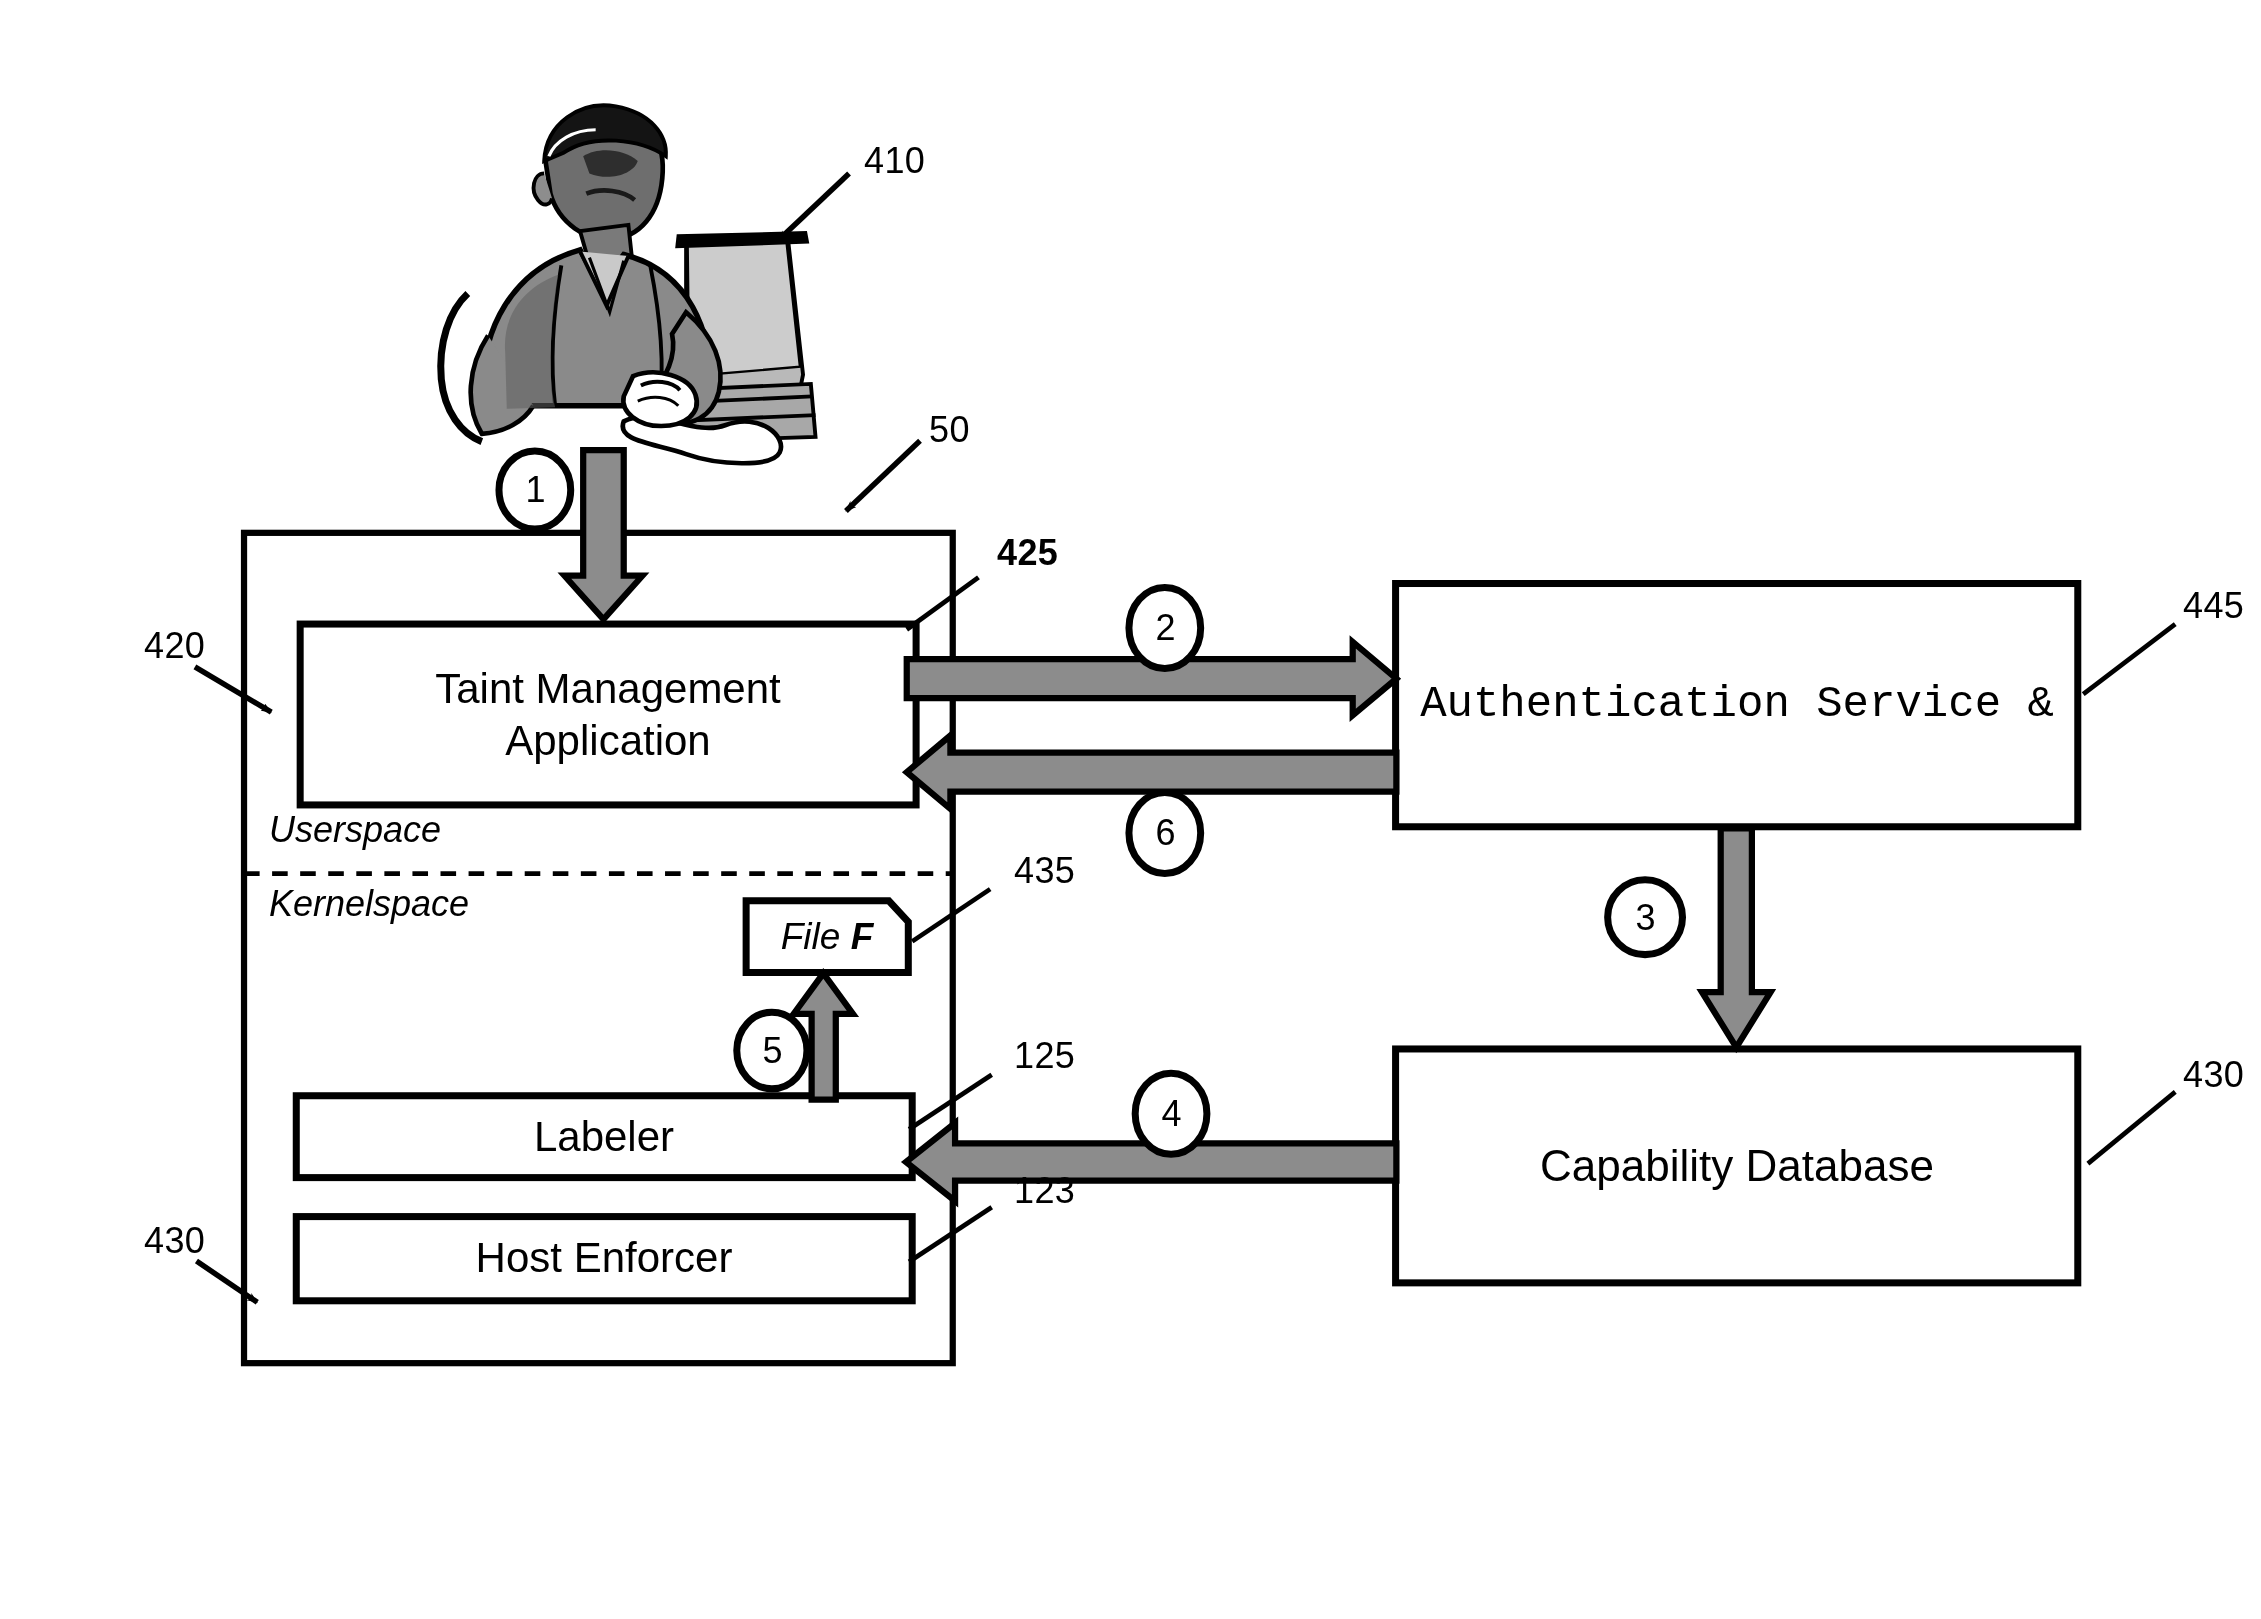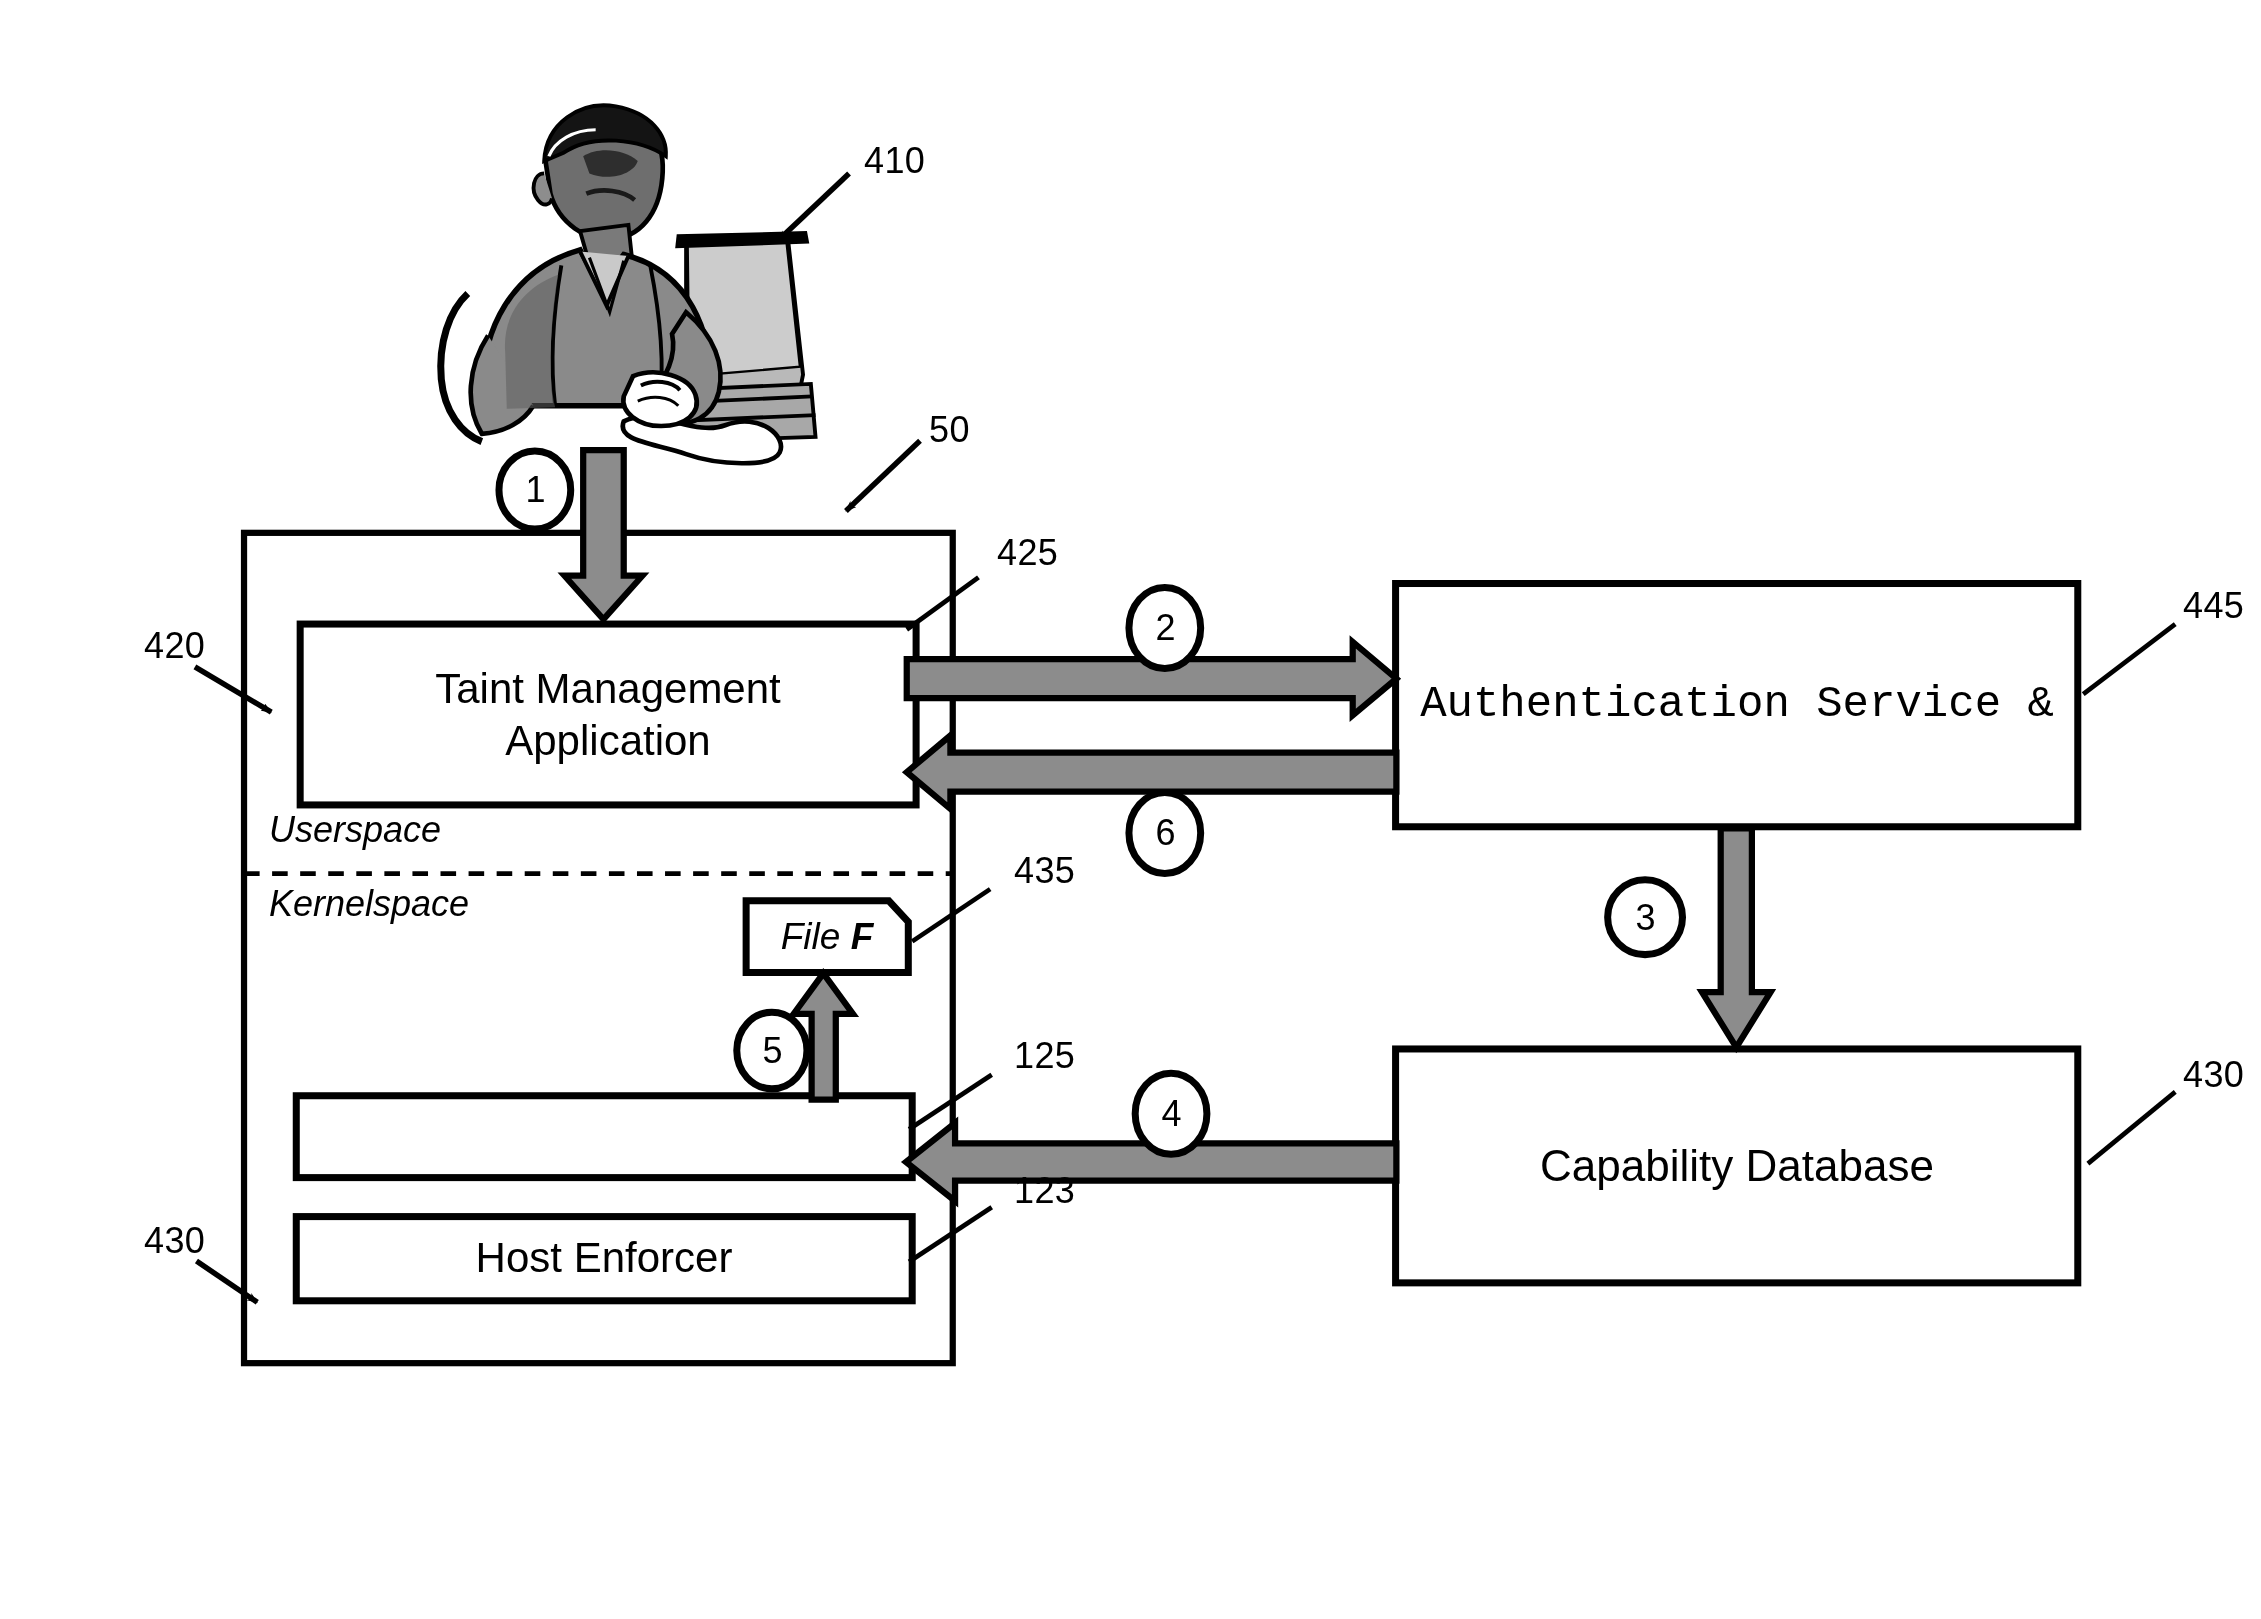--- a/index.html
+++ b/index.html
@@ -134,21 +134,21 @@
     <ellipse cx="686" cy="628" rx="46" ry="50" fill="#fff" stroke="#000" stroke-width="9"></ellipse>
     <ellipse cx="1494" cy="805" rx="46" ry="52" fill="#fff" stroke="#000" stroke-width="9"></ellipse>
     <ellipse cx="2110" cy="1176" rx="48" ry="48" fill="#fff" stroke="#000" stroke-width="9"></ellipse>
     <ellipse cx="1502" cy="1428" rx="46" ry="52" fill="#fff" stroke="#000" stroke-width="9"></ellipse>
     <ellipse cx="990" cy="1347" rx="45" ry="49" fill="#fff" stroke="#000" stroke-width="9"></ellipse>
     <ellipse cx="1494" cy="1068" rx="46" ry="52" fill="#fff" stroke="#000" stroke-width="9"></ellipse>
   </svg>
 
   <div class="refnum" style="left:864px;top:140px;">410</div>
   <div class="refnum" style="left:929px;top:409px;">50</div>
-  <div class="refnum" style="left:997px;top:532px;">425</div>
+  <div class="refnum" style="left:997px;top:532px;font-weight:bold;">425</div>
   <div class="refnum" style="left:144px;top:625px;">420</div>
   <div class="refnum" style="left:144px;top:1220px;">430</div>
   <div class="refnum" style="left:1014px;top:850px;">435</div>
   <div class="refnum" style="left:1014px;top:1035px;">125</div>
   <div class="refnum" style="left:1014px;top:1170px;">123</div>
   <div class="refnum" style="left:2183px;top:585px;">445</div>
   <div class="refnum" style="left:2183px;top:1054px;">430</div>
 
   <div class="stepnum" style="left:512px;top:466px;width:47px;height:47px;">1</div>
   <div class="stepnum" style="left:1142px;top:604px;width:47px;height:47px;">2</div>
@@ -161,20 +161,21 @@
     <span>
       <span>Taint Management</span><br>
       <span>Application</span>
     </span>
   </div>
 
   <div class="boxtext t-file" style="left:746px;top:901px;width:162px;height:72px;">
     <span><span>File </span><b>F</b></span>
   </div>
 
+  <div class="boxtext t-lab" style="left:296px;top:1096px;width:616px;height:82px;">Labeler</div>
 
   <div class="boxtext t-he" style="left:296px;top:1216px;width:616px;height:84px;">Host Enforcer</div>
 
   <div class="boxtext t-auth" style="left:1396px;top:583px;width:682px;height:243px;">
     <span>
       <span>Authentication Service &amp;</span><br>
     </span>
   </div>
 
   <div class="boxtext t-db" style="left:1396px;top:1049px;width:682px;height:234px;">Capability Database</div>

